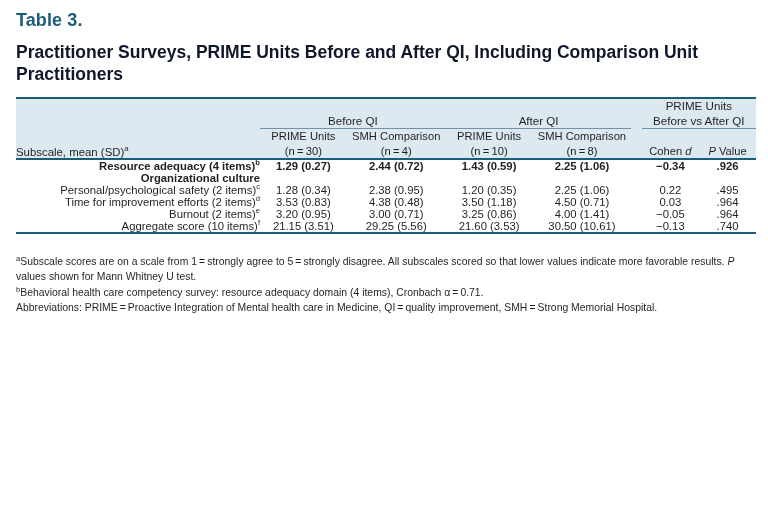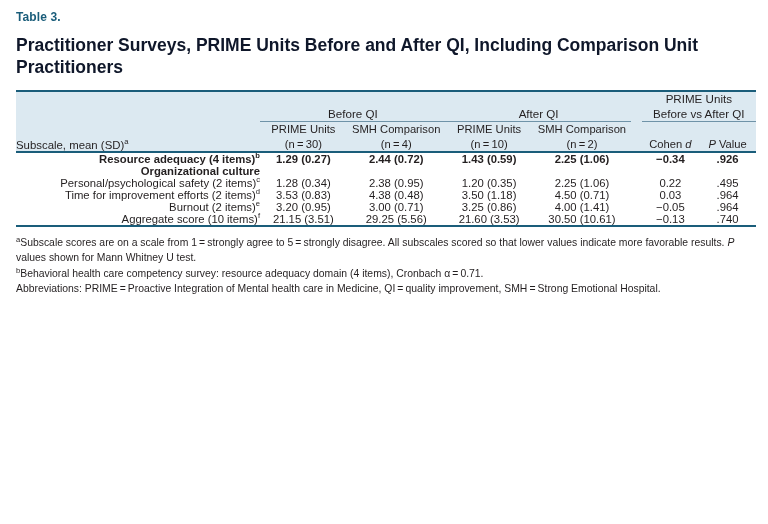--- a/index.html
+++ b/index.html
@@ -15,21 +15,21 @@
     overflow: hidden;
   }
   .page {
     position: relative;
     width: 768px;
     height: 524px;
     box-sizing: border-box;
     padding: 10px 14px 0 14px;
   }
   .table-number {
-    font-size: 12px;
+    font-size: 18px;
     font-weight: bold;
     color: #1a5d7a;
     margin: 0 0 10px 2px;
     letter-spacing: .1px;
   }
   .table-title {
     font-size: 17.5px;
     font-weight: bold;
     color: #0f172a;
     line-height: 1.26;
@@ -95,21 +95,21 @@
   td.num {
     text-align: center;
   }
   tr.bold td {
     font-weight: bold;
   }
   td.indent {
     padding-left: 13px;
   }
   .footnotes {
-    margin: 9px 2px 0 2px;
+    margin: 21px 2px 0 2px;
     width: 740px;
     font-size: 10.4px;
     line-height: 1.42;
     color: #231f20;
   }
   .footnotes p {
     margin: 0 0 1px 0;
     text-indent: 0;
   }
   sup {
@@ -163,21 +163,21 @@
         <th class="sub-cell rule-bottom">
           <span>SMH Comparison</span><br>
           <span>(n = 4)</span>
         </th>
         <th class="sub-cell rule-bottom">
           <span>PRIME Units</span><br>
           <span>(n = 10)</span>
         </th>
         <th class="sub-cell rule-bottom">
           <span>SMH Comparison</span><br>
-          <span>(n = 2)</span>
+          <span>(n = 8)</span>
         </th>
         <th class="rule-bottom spacer-col"></th>
         <th class="sub-cell rule-bottom"><span>Cohen </span><i>d</i></th>
         <th class="sub-cell rule-bottom"><i>P</i><span> Value</span></th>
       </tr>
     </thead>
     <tbody>
       <tr class="bold">
         <td class="label"><span>Resource adequacy (4 items)</span><sup>b</sup></td>
         <td class="num">1.29 (0.27)</td>
@@ -237,16 +237,16 @@
         <td class="rule-bottom"></td>
         <td class="num rule-bottom">−0.13</td>
         <td class="num rule-bottom">.740</td>
       </tr>
     </tbody>
   </table>
 
   <div class="footnotes">
     <p><sup>a</sup><span>Subscale scores are on a scale from 1 = strongly agree to 5 = strongly disagree. All subscales scored so that lower values indicate more favorable results. </span><i>P</i><span> values shown for Mann Whitney U test.</span></p>
     <p><sup>b</sup><span>Behavioral health care competency survey: resource adequacy domain (4 items), Cronbach α = 0.71.</span></p>
-    <p>Abbreviations: PRIME = Proactive Integration of Mental health care in Medicine, QI = quality improvement, SMH = Strong Emotional Hospital.</p>
+    <p>Abbreviations: PRIME = Proactive Integration of Mental health care in Medicine, QI = quality improvement, SMH = Strong Memorial Hospital.</p>
   </div>
 
 </div>
 
 </body></html>

